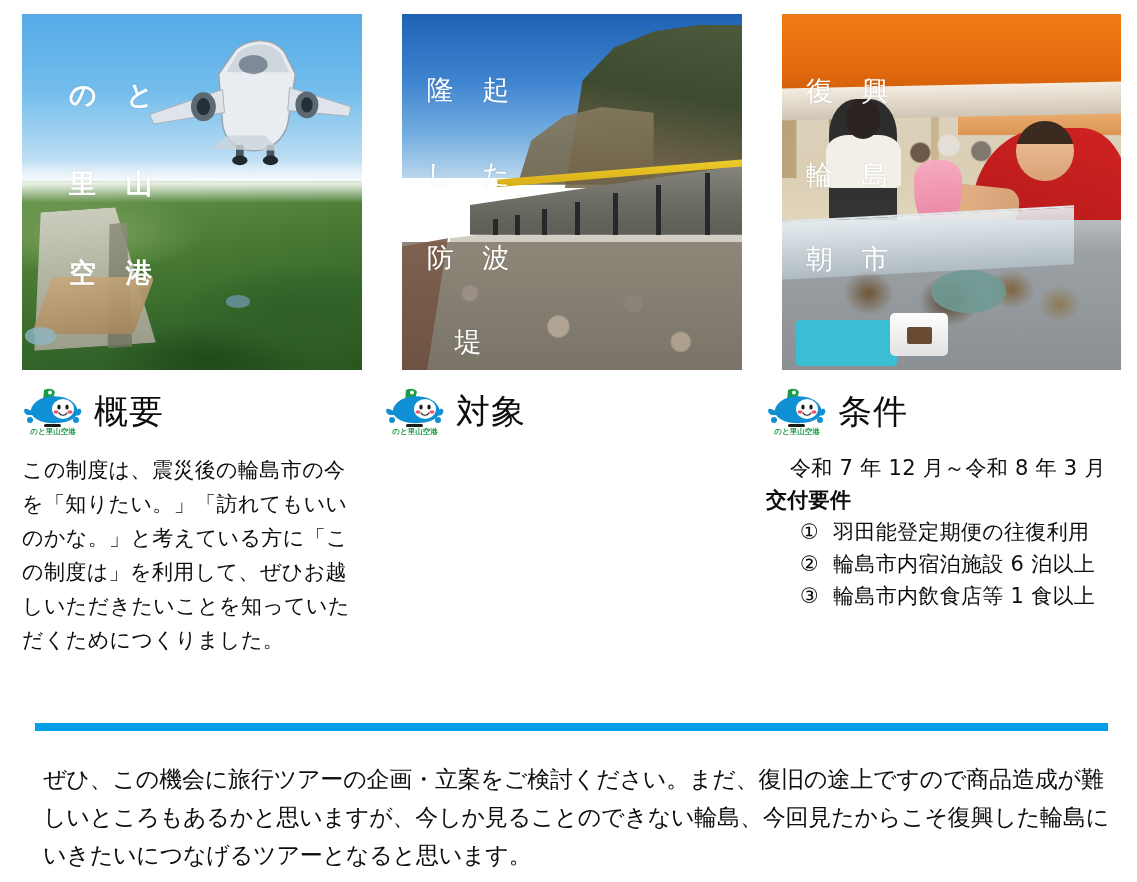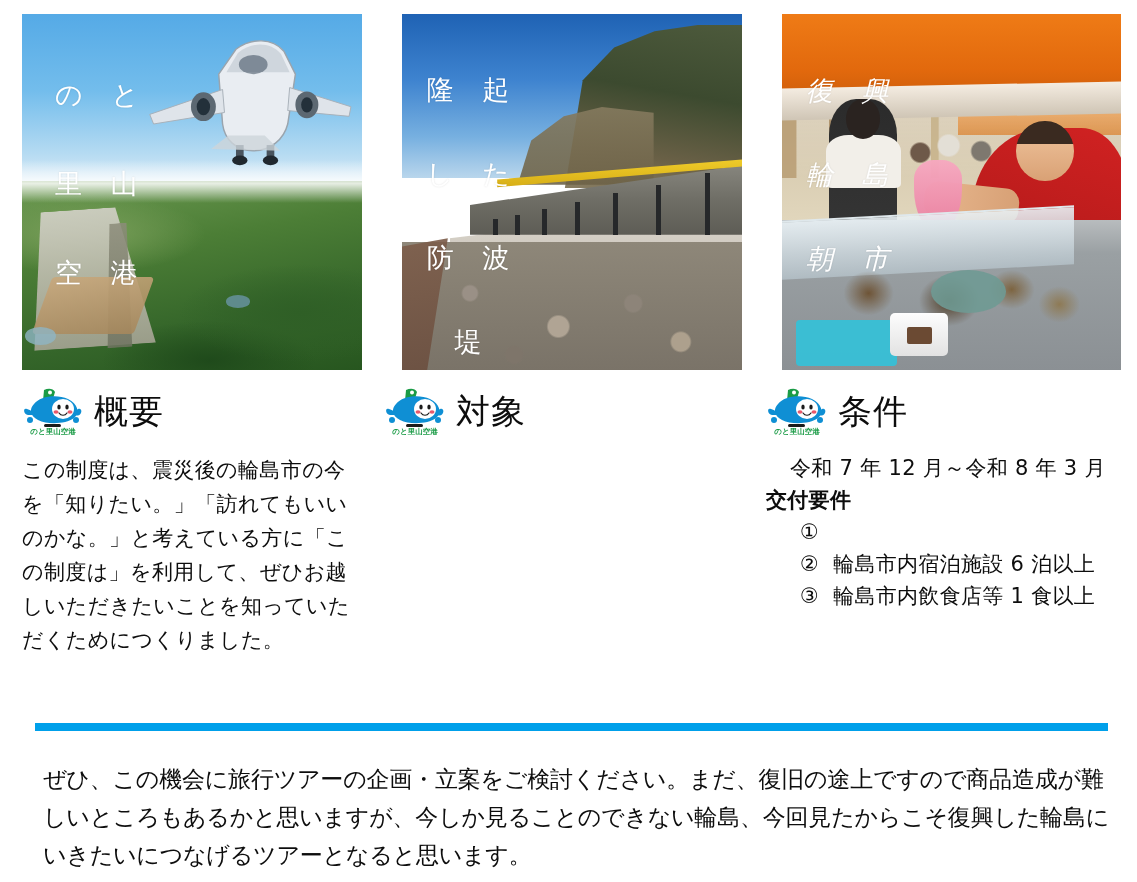--- a/index.html
+++ b/index.html
@@ -26,21 +26,21 @@
   }
   .photo-card {
     position: absolute;
     top: 14px;
     width: 340px;
     height: 356px;
     overflow: hidden;
   }
   #photo-1 { left: 22px; }
   #photo-2 { left: 402px; }
-  #photo-3 { left: 782px; width: 339px; font-style: italic; }
+  #photo-3 { left: 782px; width: 339px; }
 
   .photo-art {
     position: absolute;
     inset: 0;
     overflow: hidden;
   }
 
   
   .p1-sky {
     position: absolute; left: 0; top: 0; width: 100%; height: 48%;
@@ -278,21 +278,21 @@
     color: #ffffff;
     font-size: 27px;
     line-height: 1.0;
     letter-spacing: 10px;
     font-weight: 400;
     white-space: pre-line;
     text-shadow: 0 0 2px rgba(0,0,0,.12);
     z-index: 5;
     font-family: "DejaVu Sans", "Liberation Sans", sans-serif;
   }
-  #caption-1 { left: 33px; top: 40px; }
+  #caption-1 { left: 47px; top: 40px; font-weight: bold; }
   #caption-2 { left: 24px; top: 35px; }
   #caption-3 { left: 24px; top: 36px; }
   .photo-caption span { display: block; margin-bottom: 35px; }
   #caption-2 span { margin-bottom: 30px; text-align: center; }
   #caption-3 span { margin-bottom: 30px; }
 
   
   .section {
     position: absolute;
     top: 385px;
@@ -540,20 +540,21 @@
     </span>
     <span class="section-title">条件</span>
   </div>
 
   <div class="section-body cond-block">
     <div class="cond-sub">令和 7 年 12 月～令和 8 年 3 月</div>
     <div class="cond-head">交付要件</div>
 
     <div class="cond-item">
       <span class="cond-num">①</span>
+      <span>羽田能登定期便の往復利用</span>
     </div>
     <div class="cond-item">
       <span class="cond-num">②</span>
       <span>輪島市内宿泊施設 6 泊以上</span>
     </div>
     <div class="cond-item">
       <span class="cond-num">③</span>
       <span>輪島市内飲食店等 1 食以上</span>
     </div>
   </div>

